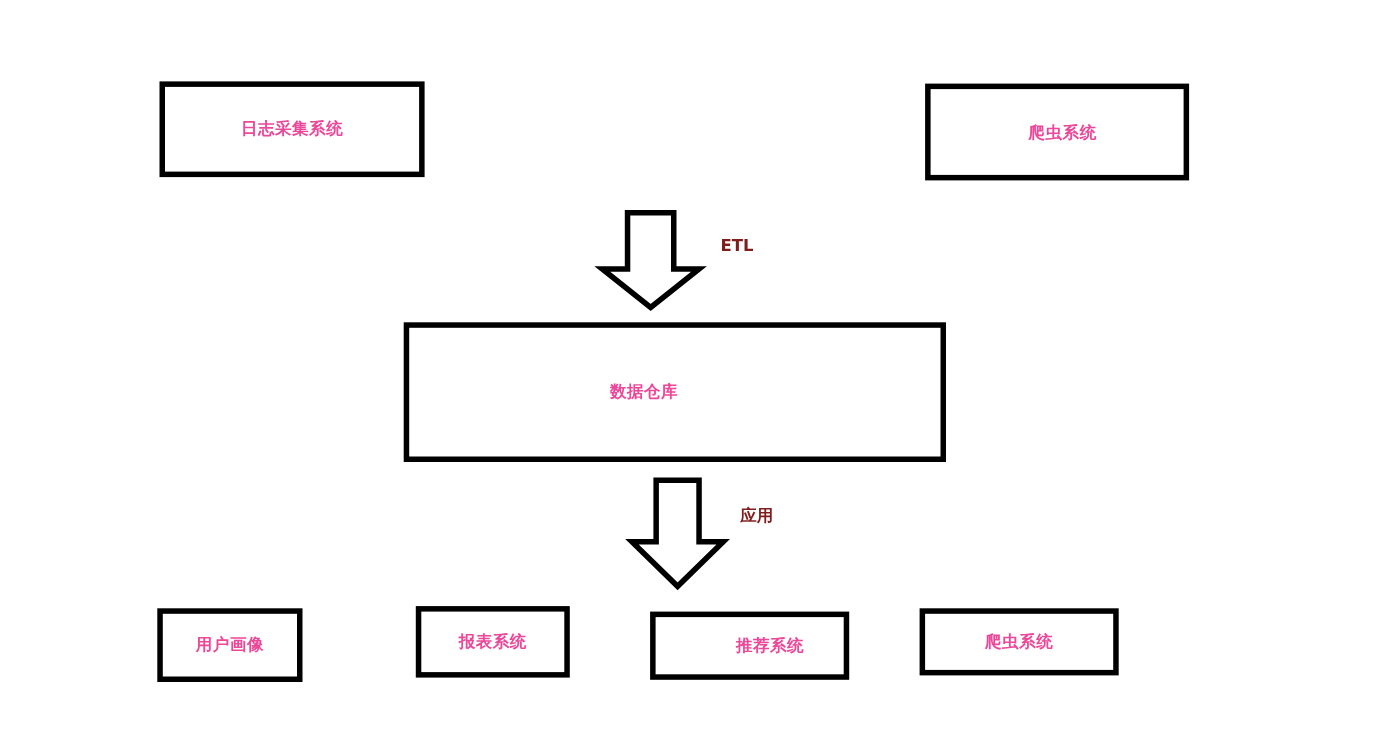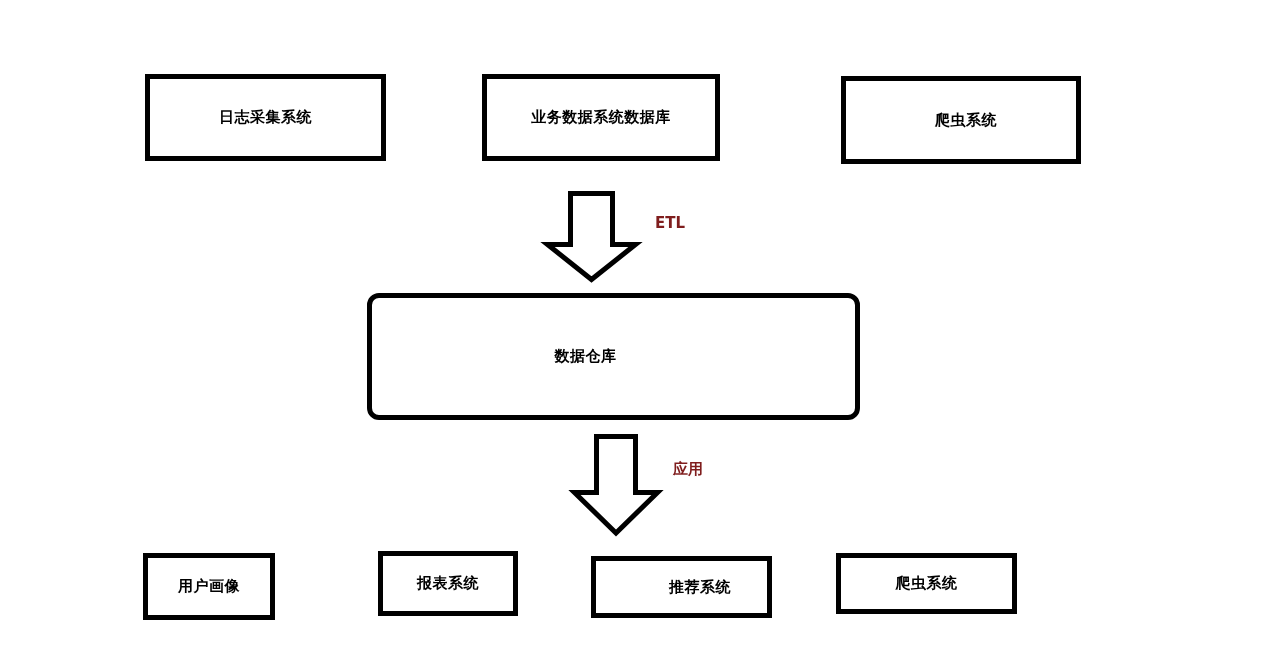--- a/index.html
+++ b/index.html
@@ -18,21 +18,21 @@
   .node {
     position: absolute;
     box-sizing: border-box;
     background: #ffffff;
     border: 5px solid #000000;
     display: flex;
     align-items: center;
     justify-content: center;
   }
   .node-label {
-    color: #000000;
+    color: #ec4899;
     font-weight: bold;
     font-size: 15px;
     line-height: 1;
     white-space: nowrap;
     letter-spacing: 0.5px;
   }
   .shift-left2 { position: relative; left: -28px; }
   .shift-right { position: relative; left: 10px; margin-left: 17px; }
 
   .edge-label {
@@ -53,36 +53,33 @@
 </style>
 </head>
 <body>
 
 <div id="canvas">
 
   <div class="node" style="left:145px; top:74px; width:241px; height:87px;">
     <span class="node-label">日志采集系统</span>
   </div>
 
-  <div class="node" style="left:482px; top:74px; width:238px; height:87px;">
-    <span class="node-label">业务数据系统数据库</span>
-  </div>
 
   <div class="node" style="left:841px; top:76px; width:240px; height:88px;padding-left:10px;">
     <span class="node-label">爬虫系统</span>
   </div>
 
   <div class="arrow" style="left:545px; top:191px; width:93px; height:91px;">
     <svg width="93" height="91" viewBox="0 0 93 91" xmlns="http://www.w3.org/2000/svg">
       <polygon points="25.5,2.5 67.5,2.5 67.5,53.5 90.5,53.5 46.5,88.5 2.5,53.5 25.5,53.5" fill="#ffffff" stroke="#000000" stroke-width="5" stroke-linejoin="miter"></polygon>
     </svg>
   </div>
   <div class="edge-label" style="left:655px; top:216px;">ETL</div>
 
-  <div class="node" style="left:367px; top:293px; width:493px; height:127px;border-radius:12px;">
+  <div class="node" style="left:367px; top:293px; width:493px; height:127px;">
     <span class="node-label shift-left2">数据仓库</span>
   </div>
 
   <div class="arrow" style="left:572px; top:434px; width:88px; height:102px;">
     <svg width="88" height="102" viewBox="0 0 88 102" xmlns="http://www.w3.org/2000/svg">
       <polygon points="24.5,2.5 63.5,2.5 63.5,58.5 85.5,58.5 44.0,99.0 2.5,58.5 24.5,58.5" fill="#ffffff" stroke="#000000" stroke-width="5" stroke-linejoin="miter"></polygon>
     </svg>
   </div>
   <div class="edge-label" style="left:673px; top:462px;">应用</div>
 

